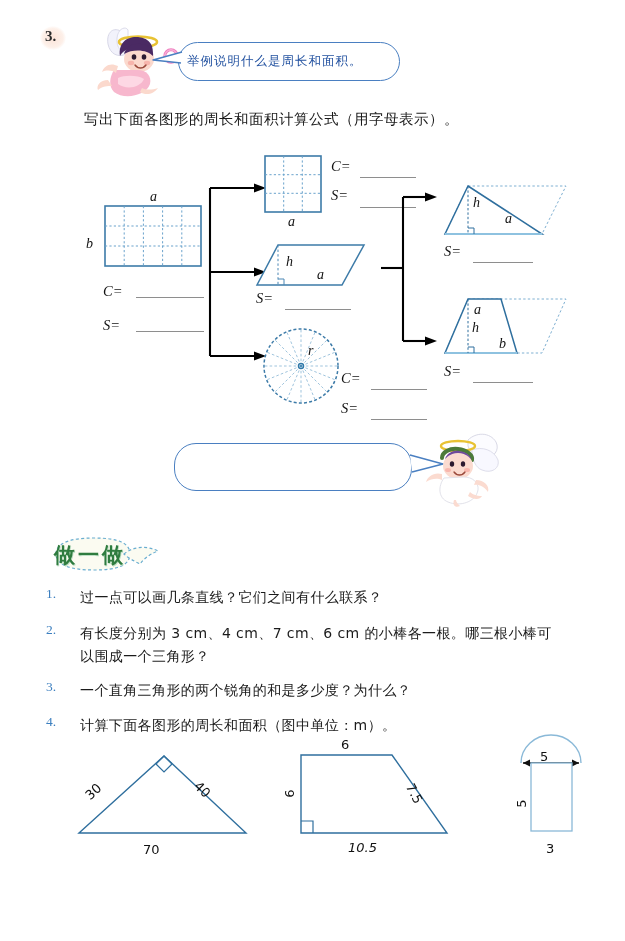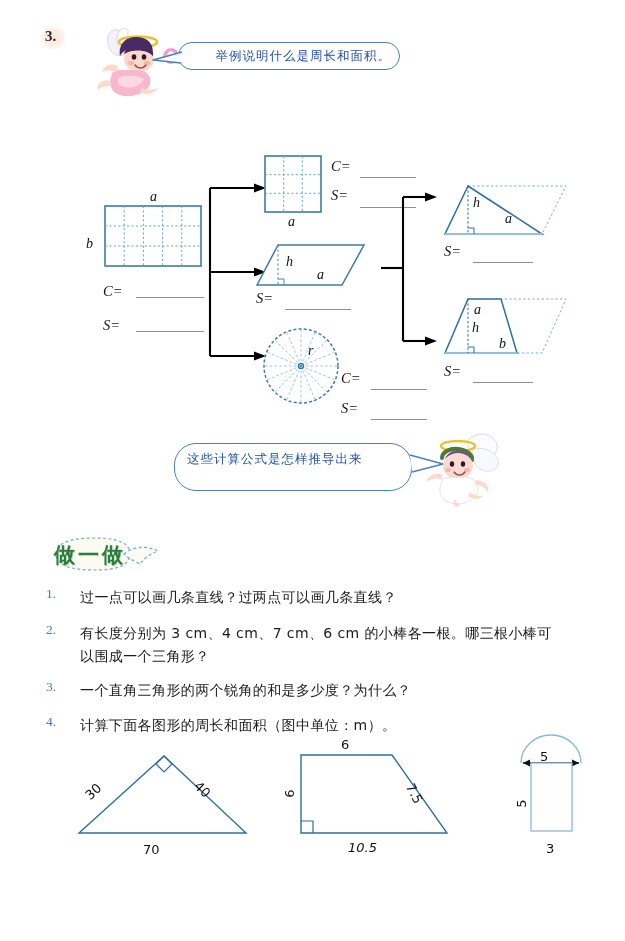--- a/index.html
+++ b/index.html
@@ -38,23 +38,23 @@
     position:absolute;
     border:1.4px solid #4a7fc1;
     border-radius:22px;
     background:#ffffff;
     color:#2352a0;
     font-family:"DejaVu Sans",sans-serif;
     letter-spacing:1px;
     box-sizing:border-box;
   }
   .bubble-1{
-    left:178px;top:42px;width:222px;height:28px;
+    left:178px;top:42px;width:222px;height:39px;
     font-size:12.5px;
-    display:flex;align-items:center;justify-content:flex-end;
+    display:flex;align-items:center;justify-content:flex-start;
     padding:0 8px;
   }
   .bubble-1 .tail{
     position:absolute;left:-28px;top:7px;width:30px;height:14px;
   }
   .bubble-2{
     left:174px;top:443px;width:238px;height:48px;
     font-size:12.5px;line-height:21px;
     padding:4px 12px;
   }
@@ -173,20 +173,21 @@
 
   <div class="bubble bubble-1">
     <span>举例说明什么是周长和面积。</span>
     <span class="tail">
       <svg width="32" height="16" viewBox="0 0 32 16">
         <path d="M31 2 L2 10 L30 13" fill="#fff" stroke="#4a7fc1" stroke-width="1.4" stroke-linejoin="round"></path>
       </svg>
     </span>
   </div>
 
+  <div class="lead-text">写出下面各图形的周长和面积计算公式（用字母表示）。</div>
 
   <div class="abs" style="left:0;top:0;width:625px;height:430px;">
 
     <div class="abs" style="left:104px;top:205px;">
       <svg width="98" height="62" viewBox="0 0 98 62">
         <rect x="1" y="1" width="96" height="60" fill="#ffffff" stroke="#3d7ba8" stroke-width="1.6"></rect>
         <g stroke="#6ba3cc" stroke-width="1" stroke-dasharray="2.2,2.2">
           <line x1="20.2" y1="1" x2="20.2" y2="61"></line>
           <line x1="39.4" y1="1" x2="39.4" y2="61"></line>
           <line x1="58.6" y1="1" x2="58.6" y2="61"></line>
@@ -320,21 +321,20 @@
       </svg>
     </div>
     <div class="ml" style="left:474px;top:302px;">a</div>
     <div class="ml" style="left:472px;top:320px;">h</div>
     <div class="ml" style="left:499px;top:336px;">b</div>
     <div class="fl" style="left:444px;top:363px;">S=</div>
     <div class="blank-line" style="left:473px;top:382px;width:60px;"></div>
   </div>
 
   <div class="bubble bubble-2">
-    <div>这些计算公式是怎样推导出来</div>
     <span class="tail">
       <svg width="36" height="26" viewBox="0 0 36 26">
         <path d="M1 3 L34 12 L3 20" fill="#fff" stroke="#4a7fc1" stroke-width="1.4" stroke-linejoin="round"></path>
       </svg>
     </span>
   </div>
 
   <div class="fairy" style="left:420px;top:430px;">
     <svg width="88" height="78" viewBox="0 0 88 78">
 
@@ -370,21 +370,21 @@
   <div class="zuo-banner">
     <svg width="128" height="38" viewBox="0 0 128 38">
       <path d="M8 19 C8 8 22 3 46 3 C70 3 82 8 82 19 C82 30 70 35 46 35 C22 35 8 30 8 19 Z" fill="#fbfbf1" stroke="#6aaed0" stroke-width="1.2" stroke-dasharray="3,2.4"></path>
       <path d="M76 19 C84 12 98 10 110 16 C100 20 96 24 92 29 C86 26 80 23 76 19 Z" fill="#fbfbf1" stroke="#6aaed0" stroke-width="1.2" stroke-dasharray="3,2.4"></path>
     </svg>
   </div>
   <div class="zuo-text">做一做</div>
 
   <div class="q-row" style="top:586px;">
     <div class="q-idx">1.</div>
-    <div class="q-txt">过一点可以画几条直线？过两点可以画几条直线？</div>
+    <div class="q-txt">过一点可以画几条直线？它们之间有什么联系？</div>
   </div>
 
   <div class="q-row" style="top:622px;width:520px;">
     <div class="q-idx">2.</div>
     <div class="q-txt">有长度分别为 3 cm、4 cm、7 cm、6 cm 的小棒各一根。哪三根小棒可以围成一个三角形？</div>
   </div>
 
   <div class="q-row" style="top:679px;">
     <div class="q-idx">3.</div>
     <div class="q-txt">一个直角三角形的两个锐角的和是多少度？为什么？</div>

